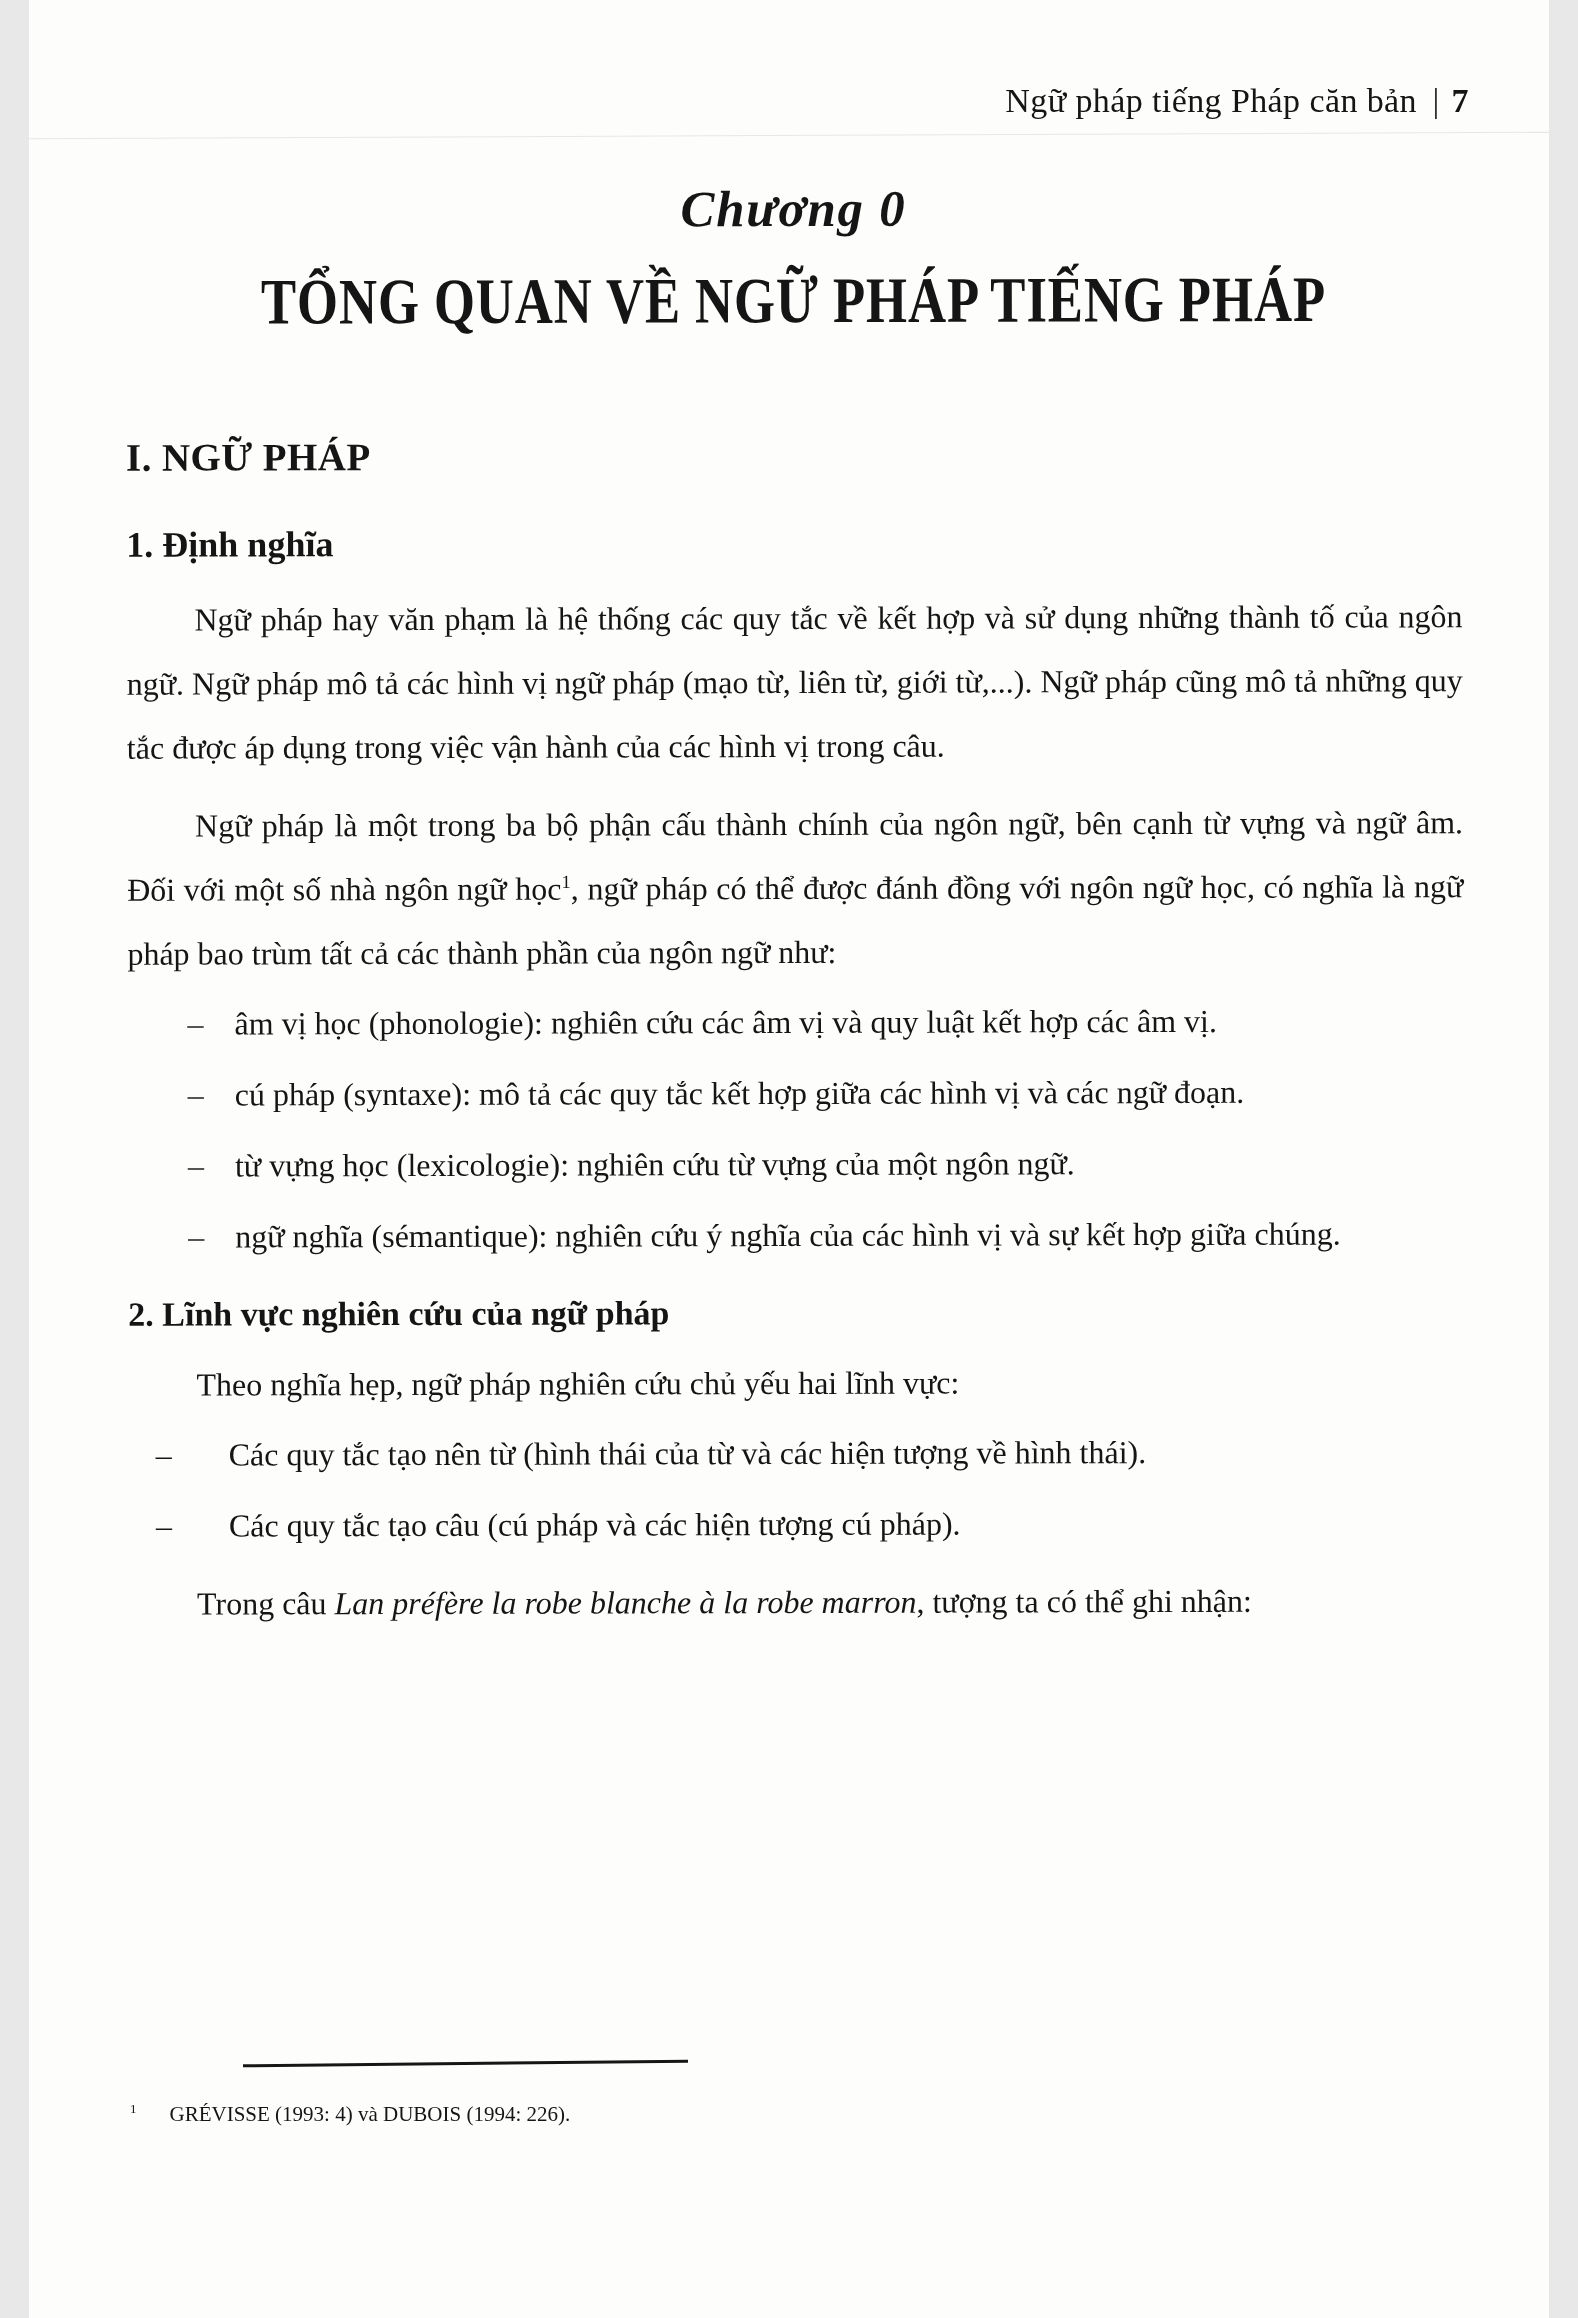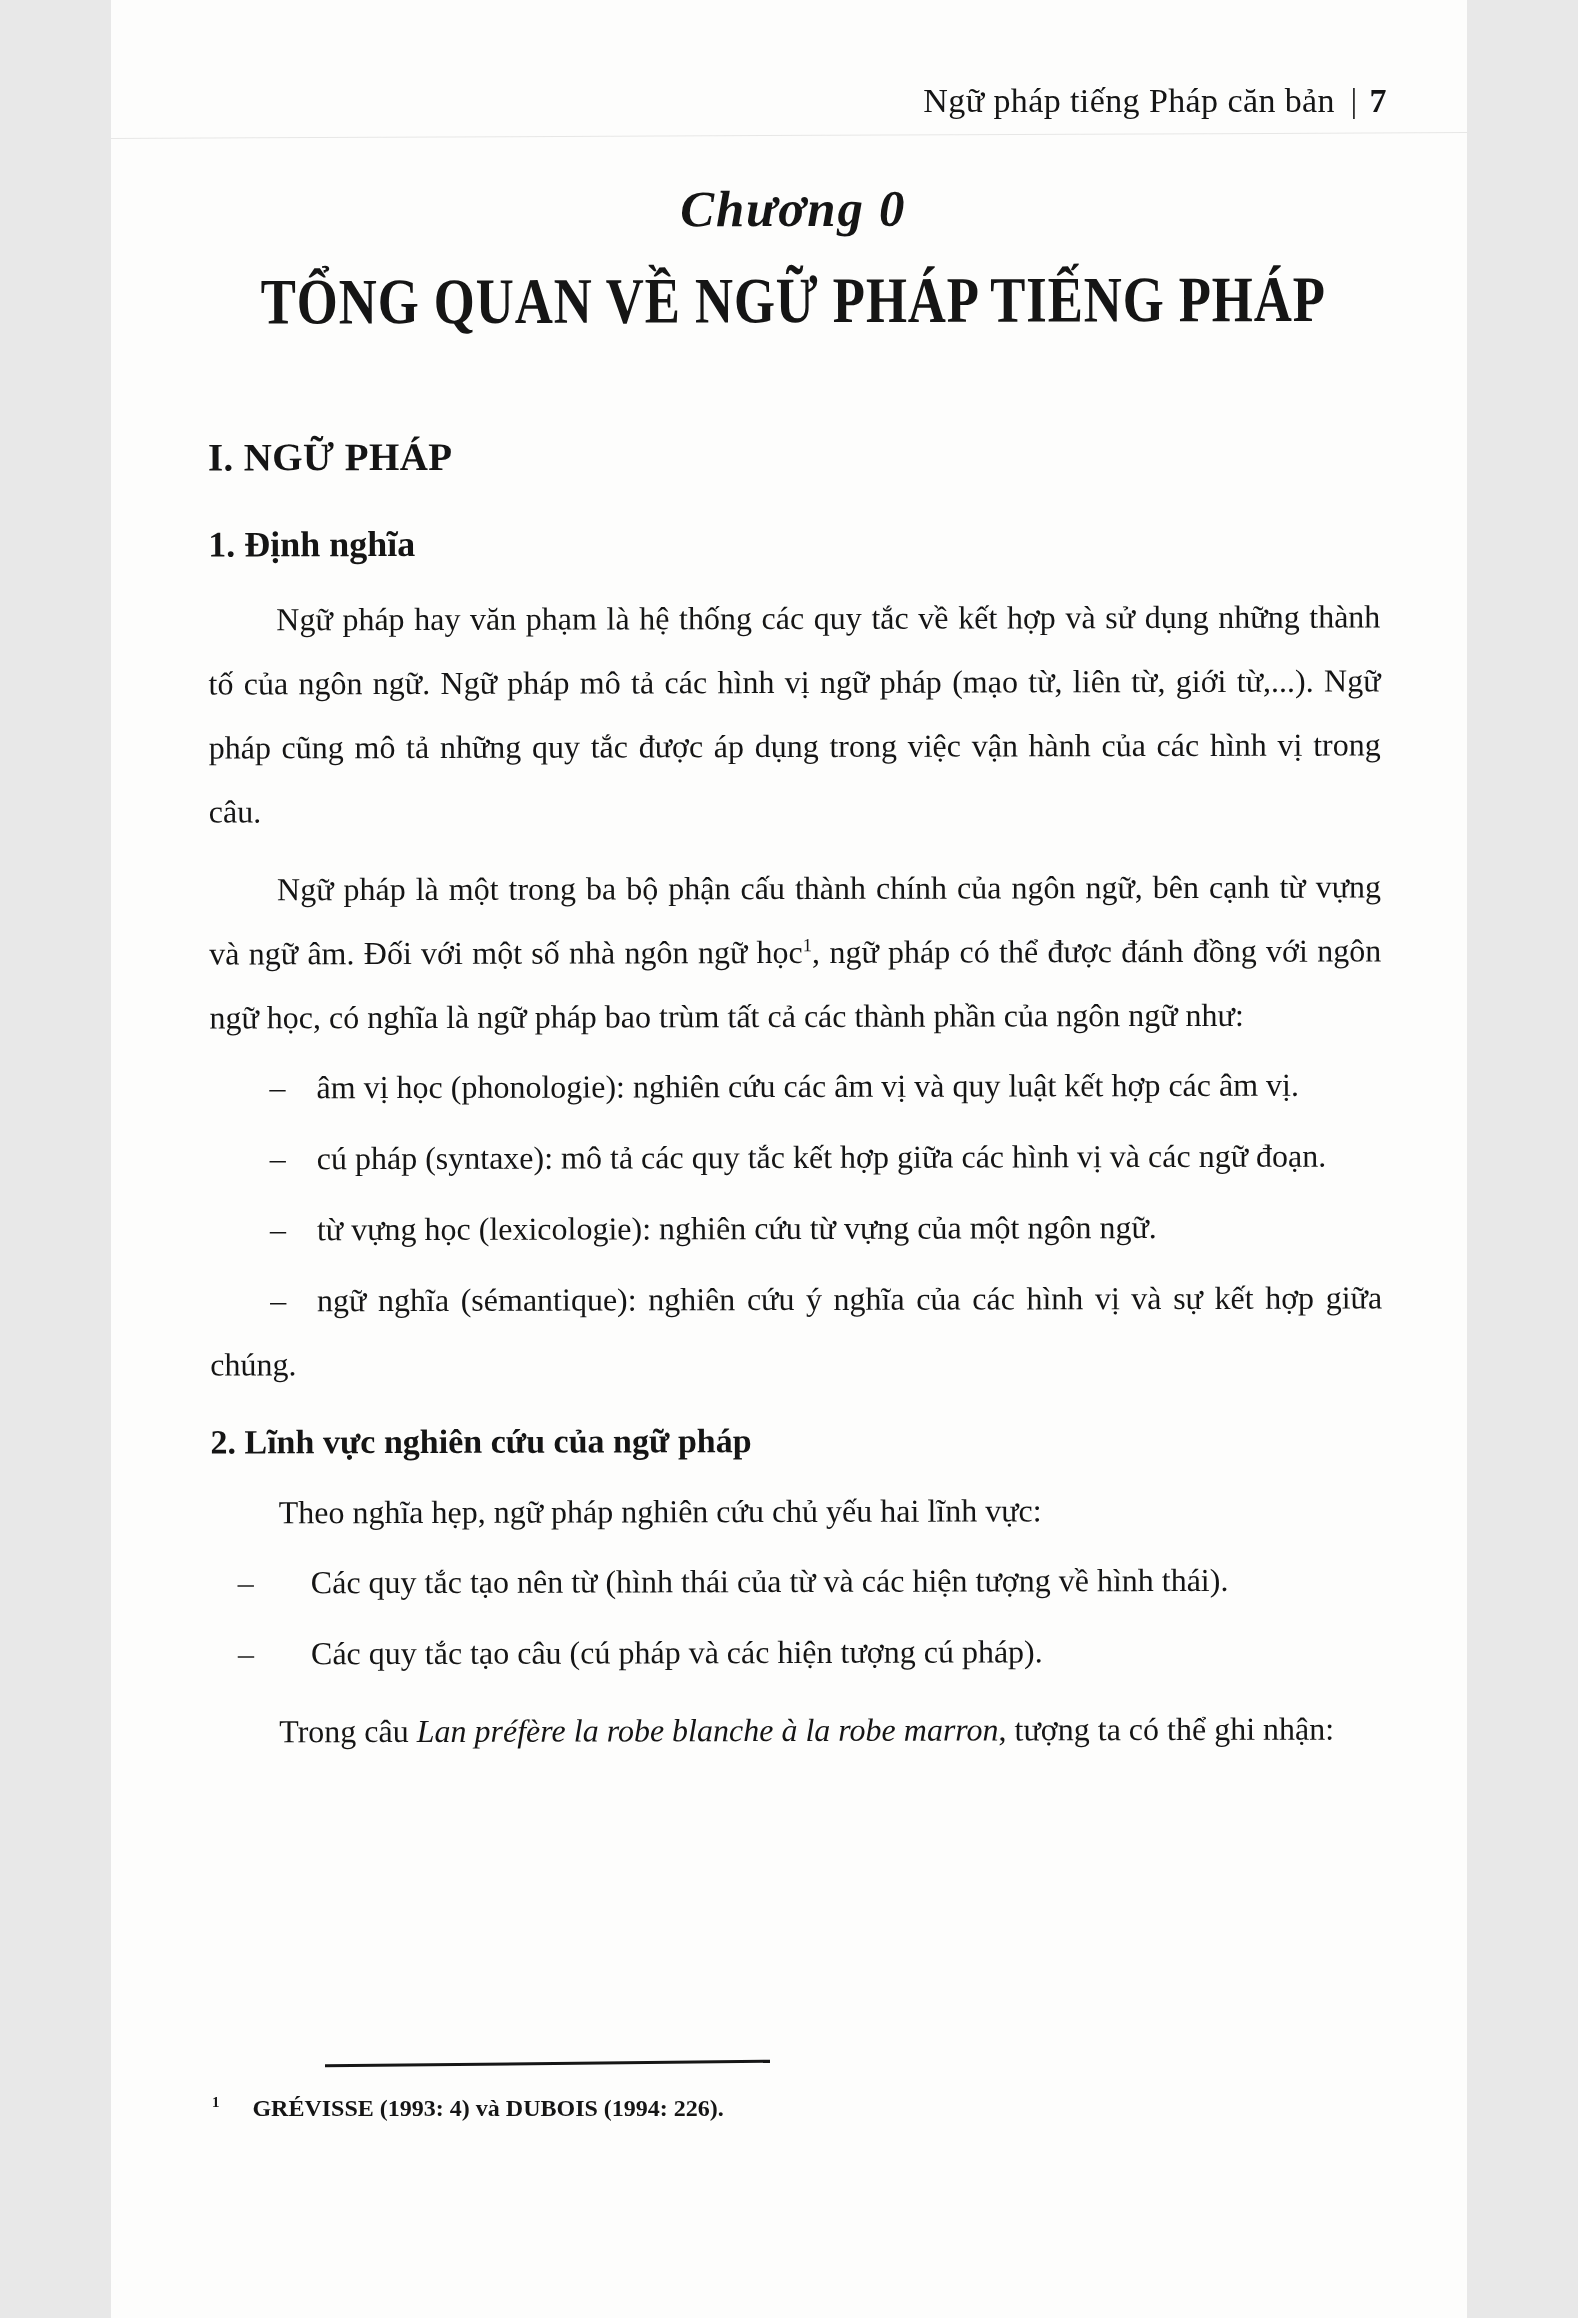--- a/index.html
+++ b/index.html
@@ -1,18 +1,18 @@
 <!DOCTYPE html>
 <html lang="vi" style="font-size:13.7px"><head>
 <meta charset="utf-8">
 <style>
   html, body { margin: 0; padding: 0; background: #e8e8e8; }
   .page {
     position: relative;
-    width: 1356px;
+    width: 1520px;
     height: 2319px;
     margin: 0 auto;
     background: #fdfdfc;
     color: #151515;
     font-family: "Liberation Serif", "DejaVu Serif", serif;
     overflow: hidden;
   }
   
   .header {
     position: absolute;
@@ -109,23 +109,22 @@
     position: absolute;
     top: 2062px; left: 214px;
     width: 445px; height: 0;
     border-top: 3.4px solid #161616;
     transform: rotate(-0.6deg);
   }
   .footnote {
     position: absolute;
     top: 2086px; left: 101px;
     width: 1284px;
-    font-size: 24px;
-    line-height: 33px;
-    font-weight: bold;
+    font-size: 21px;
+    line-height: 45px;
   }
   .footnote .fn-ref {
     vertical-align: super;
     font-size: 0.62em;
     margin-right: 33px;
   }
 </style>
 </head>
 <body>
 

